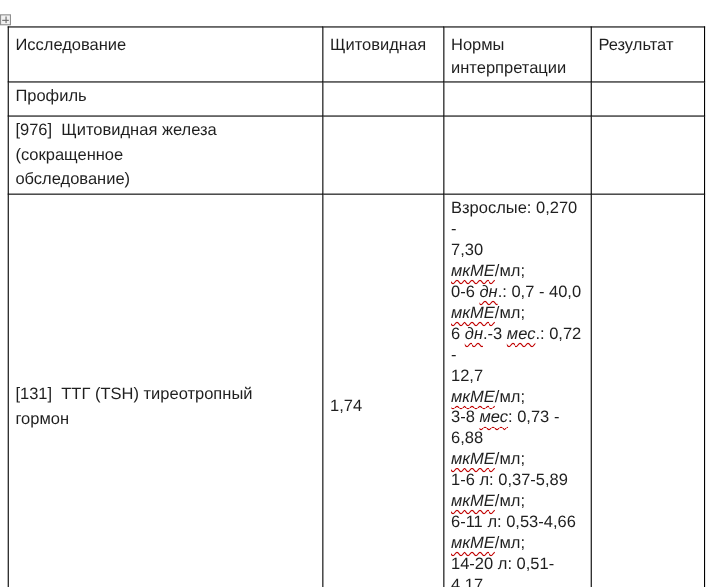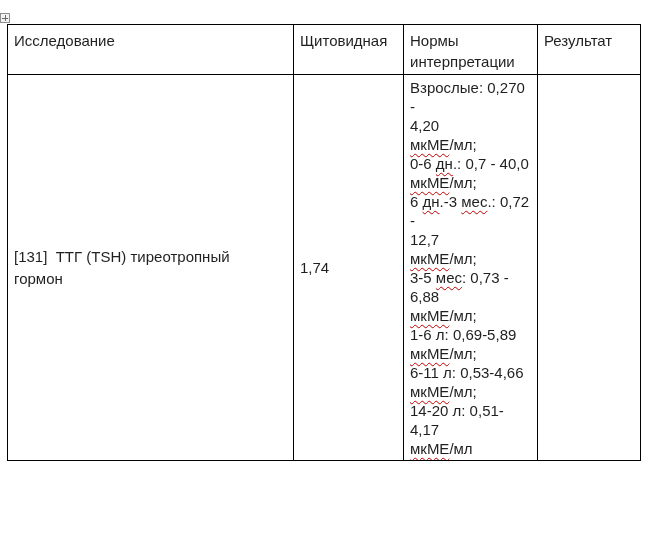--- a/index.html
+++ b/index.html
@@ -43,20 +43,21 @@
   tr.row-tsh td.cell-result,
   tr.row-tsh td.cell-note { vertical-align: middle; }
   tr.row-tsh td.cell-norms { vertical-align: top; padding-top: 3px; }
 
   .miss {
     text-decoration-line: underline;
     text-decoration-style: wavy;
     text-decoration-color: #c00000;
     text-decoration-thickness: 1px;
     text-underline-offset: 3px;
+    font-style: italic;
   }
 
   .move-handle {
     position: absolute;
     left: 0px; top: -4px;
     width: 10px; height: 10px;
     border: 1px solid #8f8f8f;
     background: #f2f2f2;
   }
   .move-handle .bar-h {
@@ -92,41 +93,58 @@
     </colgroup>
     <thead>
       <tr class="row-header" id="header-row">
           <th class="cell-study">Исследование</th>
           <th class="cell-result">Щитовидная</th>
           <th class="cell-norms">Нормы интерпретации</th>
           <th class="cell-note">Результат</th>
         </tr>
     </thead>
     <tbody id="table-body">
+        <tr class="row-profile">
+          <td class="cell-study">
+            <div class="line"><span>Профиль</span></div>
+          </td>
+          <td class="cell-result"></td>
+          <td class="cell-norms"></td>
+          <td class="cell-note"></td>
+        </tr>
+        <tr class="row-panel">
+          <td class="cell-study">
+            <div class="line"><span>[976]  Щитовидная железа (сокращенное</span></div>
+            <div class="line"><span>обследование)</span></div>
+          </td>
+          <td class="cell-result"></td>
+          <td class="cell-norms"></td>
+          <td class="cell-note"></td>
+        </tr>
         <tr class="row-tsh">
           <td class="cell-study">
             <div class="line"><span>[131]  ТТГ (TSH) тиреотропный</span></div>
             <div class="line"><span>гормон</span></div>
           </td>
           <td class="cell-result">
             <div class="line"><span>1,74</span></div>
           </td>
           <td class="cell-norms">
             <div class="line"><span>Взрослые: 0,270 -</span></div>
-            <div class="line"><span>4,20</span></div>
+            <div class="line"><span>7,30</span></div>
             <div class="line"><span class="miss">мкМЕ</span><span>/мл;</span></div>
             <div class="line"><span>0-6 </span><span class="miss">дн</span><span>.: 0,7 - 40,0</span></div>
             <div class="line"><span class="miss">мкМЕ</span><span>/мл;</span></div>
             <div class="line"><span>6 </span><span class="miss">дн</span><span>.-3 </span><span class="miss">мес</span><span>.: 0,72 -</span></div>
             <div class="line"><span>12,7</span></div>
             <div class="line"><span class="miss">мкМЕ</span><span>/мл;</span></div>
-            <div class="line"><span>3-5 </span><span class="miss">мес</span><span>: 0,73 -</span></div>
+            <div class="line"><span>3-8 </span><span class="miss">мес</span><span>: 0,73 -</span></div>
             <div class="line"><span>6,88</span></div>
             <div class="line"><span class="miss">мкМЕ</span><span>/мл;</span></div>
-            <div class="line"><span>1-6 л: 0,69-5,89</span></div>
+            <div class="line"><span>1-6 л: 0,37-5,89</span></div>
             <div class="line"><span class="miss">мкМЕ</span><span>/мл;</span></div>
             <div class="line"><span>6-11 л: 0,53-4,66</span></div>
             <div class="line"><span class="miss">мкМЕ</span><span>/мл;</span></div>
             <div class="line"><span>14-20 л: 0,51-4,17</span></div>
             <div class="line"><span class="miss">мкМЕ</span><span>/мл</span></div>
           </td>
           <td class="cell-note"></td>
         </tr>
       </tbody>
   </table>

